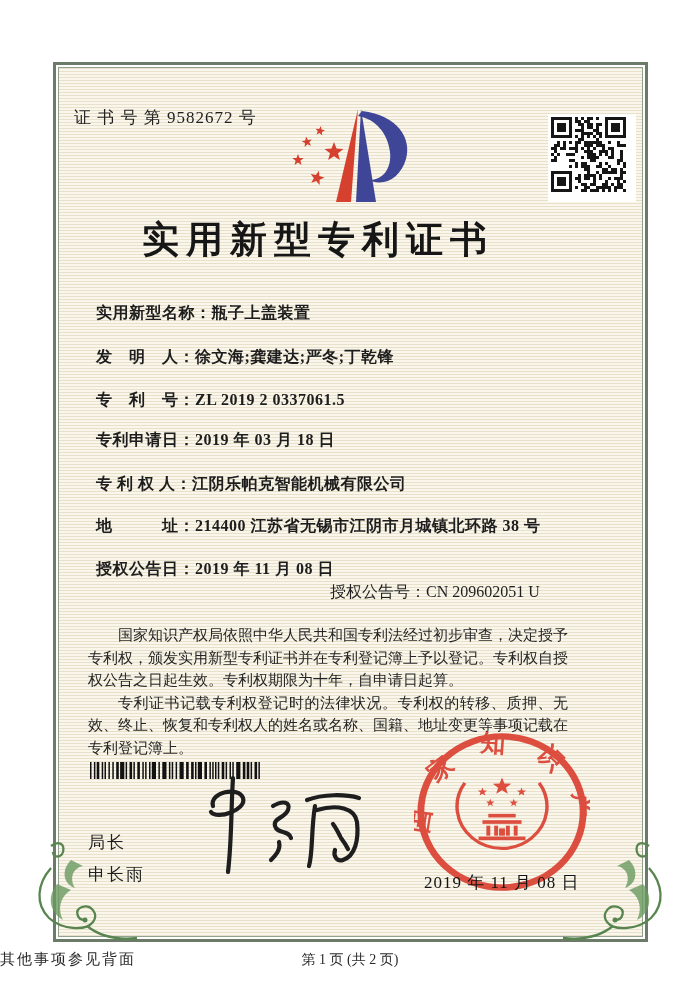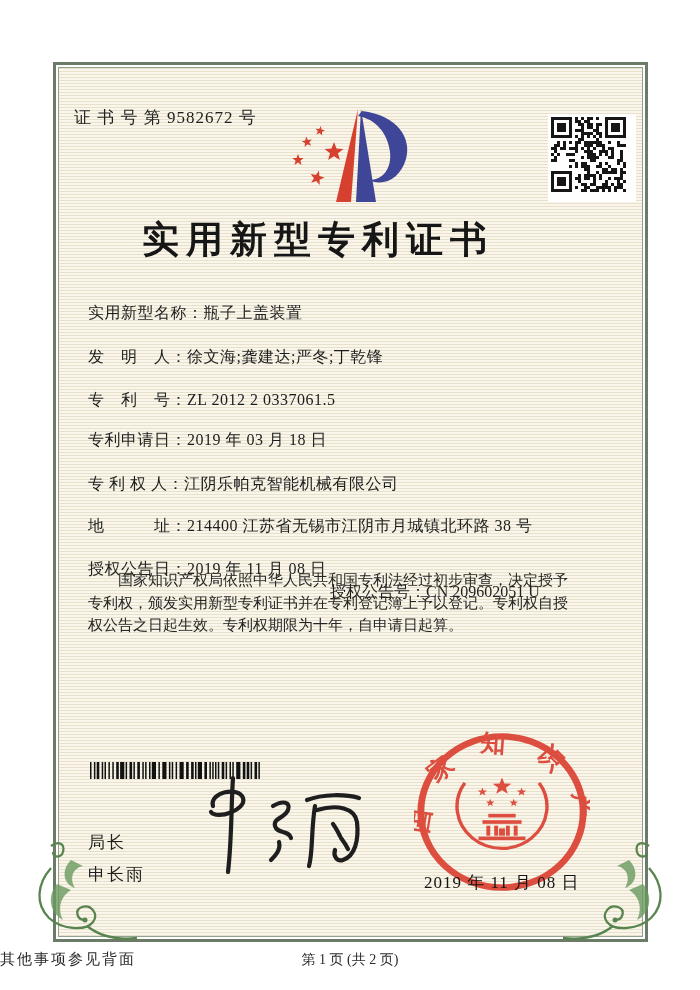--- a/index.html
+++ b/index.html
@@ -17,25 +17,25 @@
   .frame-inner{
     position:absolute;inset:2px;border:1px solid #93a28e;
     background-color:#faf6eb;
     background-image:repeating-linear-gradient(to bottom,
       rgba(216,206,175,0.55) 0px, rgba(216,206,175,0.55) 1px,
       rgba(250,246,235,0) 1px, rgba(250,246,235,0) 3px);
   }
   .cert-number{left:74px;top:106px;font-size:17px;letter-spacing:1px;}
   .page-title{left:0;top:215px;width:636px;text-align:center;
     font-size:37px;font-weight:bold;letter-spacing:7px;color:#161616;}
-  .frow{left:88px;font-size:16px;letter-spacing:0.5px;white-space:nowrap;}
+  .frow{left:96px;font-size:16px;letter-spacing:0.5px;white-space:nowrap;font-weight:bold;}
   .frow .lab{color:#1d1d1d;}
   .frow .val{color:#1d1d1d;}
   .grant-no{left:330px;top:582px;font-size:16px;white-space:nowrap;}
-  .bodytext{left:88px;top:569px;width:480px;font-size:15px;line-height:22.5px;
+  .bodytext{left:88px;top:624px;width:480px;font-size:15px;line-height:22.5px;
     text-align:justify;color:#242424;}
   .bodytext p{margin:0;text-indent:2em;}
   .officer{left:88px;font-size:17px;letter-spacing:2px;margin-top:20px;}
   .pageno{left:0;top:915px;width:700px;text-align:center;font-size:14px;color:#2a2a2a;margin-top:36px;}
   .backnote{left:0;top:950px;width:620px;font-size:15px;color:#2a2a2a;letter-spacing:2px;}
   .seal-date{left:424px;top:871px;font-size:17px;letter-spacing:1px;color:#141414;z-index:6;}
   .qr-wrap{left:548px;top:114px;width:82px;height:82px;background:#ffffff;padding:3px;z-index:2;}
   svg{display:block;}
 </style>
 </head>
@@ -363,40 +363,41 @@
 
 <div class="abs page-title">实用新型专利证书</div>
 
 <div class="abs frow" style="top:303px">
   <span class="lab">实用新型名称：</span><span class="val">瓶子上盖装置</span>
 </div>
 <div class="abs frow" style="top:347px">
   <span class="lab">发　明　人：</span><span class="val">徐文海;龚建达;严冬;丁乾锋</span>
 </div>
 <div class="abs frow" style="top:390px">
-  <span class="lab">专　利　号：</span><span class="val">ZL 2012 2 0337061.5</span>
+  <span class="lab">专　利　号：</span><span class="val">ZL 2019 2 0337061.5</span>
 </div>
 <div class="abs frow" style="top:430px">
   <span class="lab">专利申请日：</span><span class="val">2019 年 03 月 18 日</span>
 </div>
 <div class="abs frow" style="top:474px">
   <span class="lab">专 利 权 人：</span><span class="val">江阴乐帕克智能机械有限公司</span>
 </div>
 <div class="abs frow" style="top:516px">
   <span class="lab">地　　　址：</span><span class="val">214400 江苏省无锡市江阴市月城镇北环路 38 号</span>
 </div>
 <div class="abs frow" style="top:559px">
   <span class="lab">授权公告日：</span><span class="val">2019 年 11 月 08 日</span>
 </div>
 <div class="abs grant-no">
   <span class="lab">授权公告号：</span><span class="val">CN 209602051 U</span>
 </div>
 
 <div class="abs bodytext">
   <p>国家知识产权局依照中华人民共和国专利法经过初步审查，决定授予专利权，颁发实用新型专利证书并在专利登记簿上予以登记。专利权自授权公告之日起生效。专利权期限为十年，自申请日起算。</p>
+  <p>专利证书记载专利权登记时的法律状况。专利权的转移、质押、无效、终止、恢复和专利权人的姓名或名称、国籍、地址变更等事项记载在专利登记簿上。</p>
 </div>
 
 <svg id="barcode-svg" class="abs" style="left:90px;top:762px;z-index:2" width="173" height="17" viewBox="0 0 173 17">
     <rect x="0.0" y="0" width="1.5" height="17" fill="#121212"></rect>
     <rect x="3.9" y="0" width="1.5" height="17" fill="#121212"></rect>
     <rect x="6.7" y="0" width="2.6" height="17" fill="#121212"></rect>
     <rect x="11.7" y="0" width="1.5" height="17" fill="#121212"></rect>
     <rect x="14.5" y="0" width="1.5" height="17" fill="#121212"></rect>
     <rect x="18.4" y="0" width="1.5" height="17" fill="#121212"></rect>
     <rect x="22.3" y="0" width="1.5" height="17" fill="#121212"></rect>

